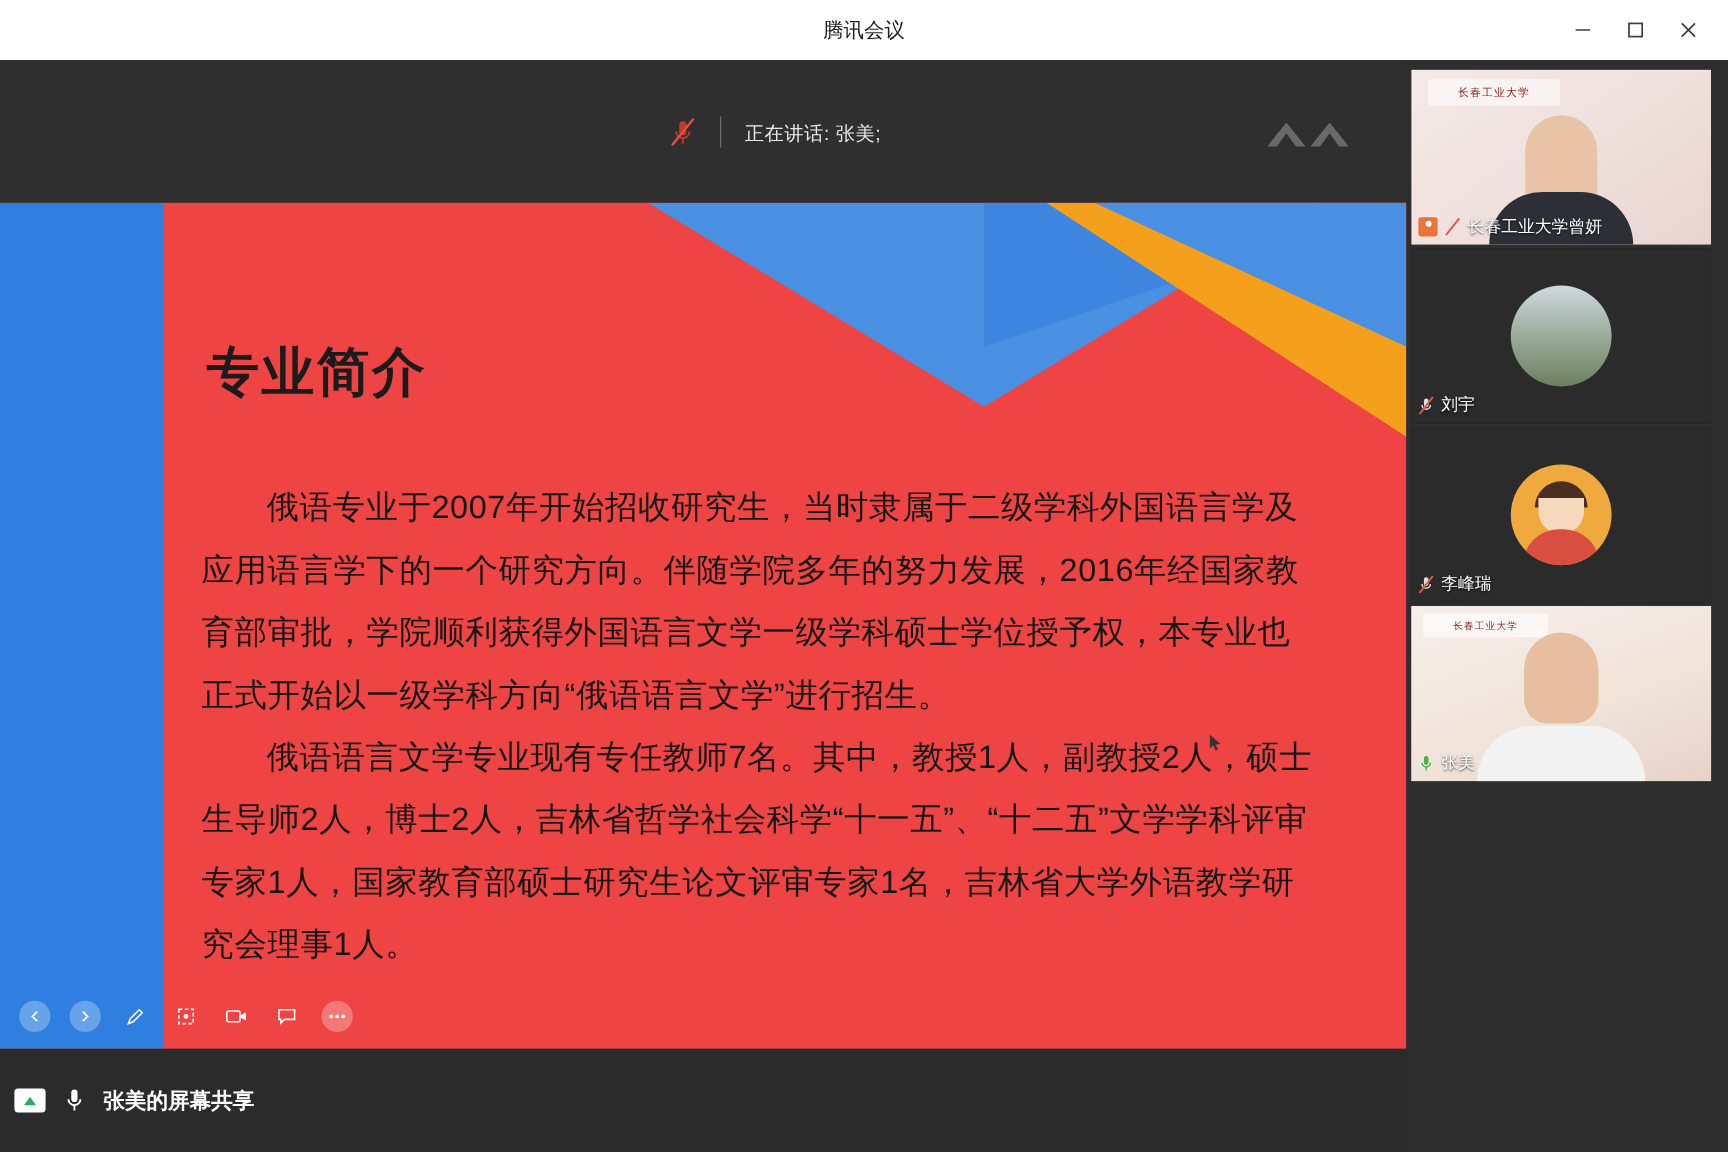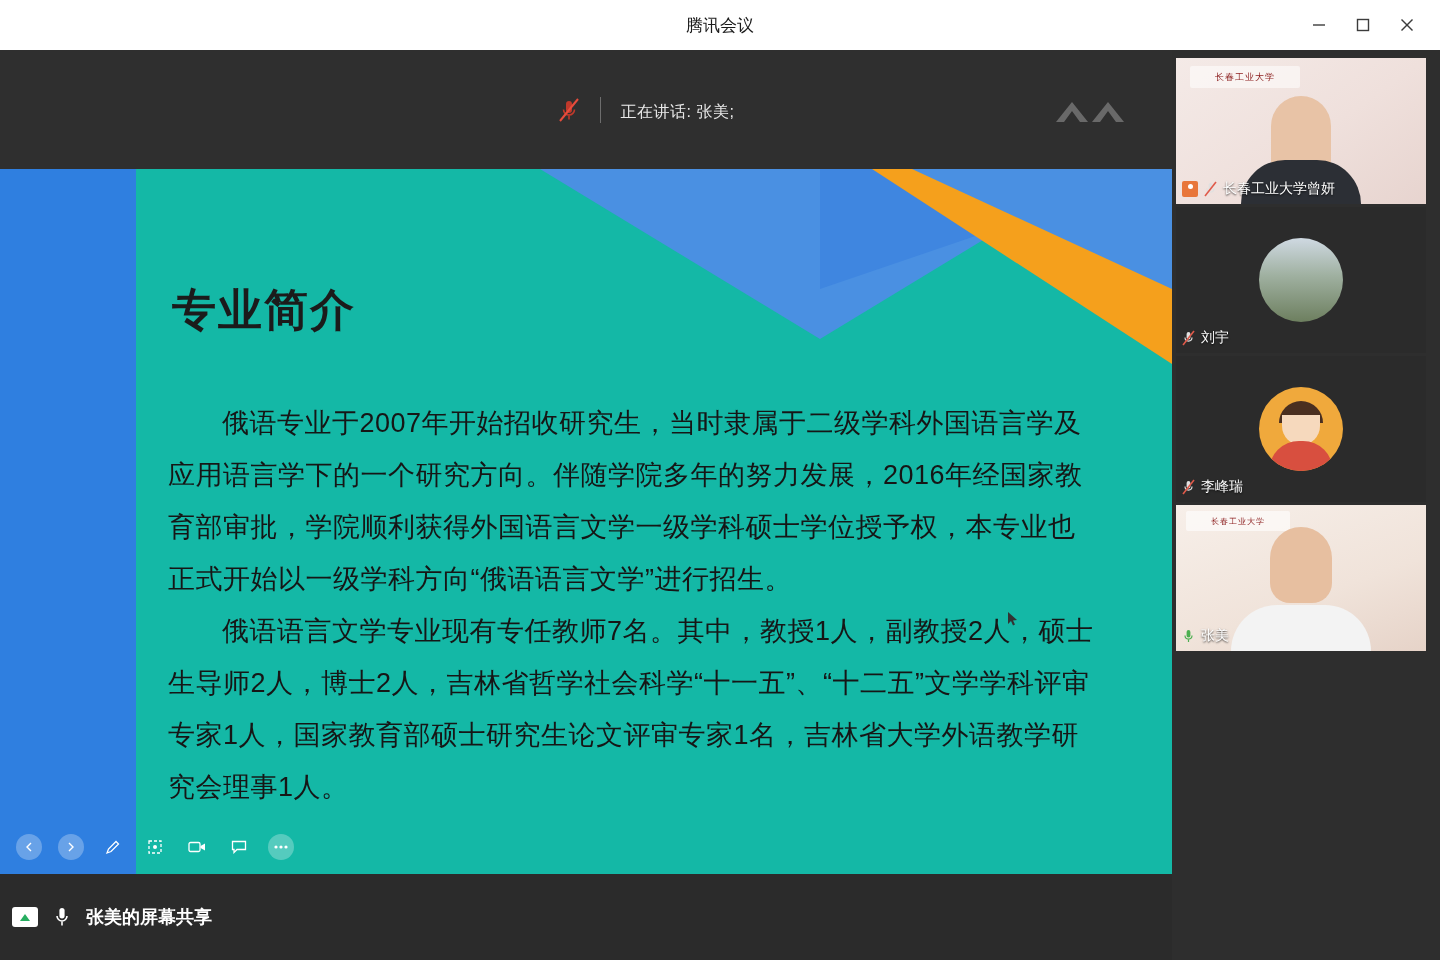--- a/index.html
+++ b/index.html
@@ -63,21 +63,21 @@
   }
   .wm-logo {
     position: absolute; right: 36px; top: 46px;
     opacity: .55;
   }
 
   
   .slide {
     position: absolute; top: 119px; left: 0;
     width: 1172px; height: 705px;
-    background: #14b8a6;
+    background: #ef4444;
     overflow: hidden;
   }
   .slide-leftbar {
     position: absolute; left: 0; top: 0;
     width: 136px; height: 705px;
     background: #2f7fe0;
   }
   .shape-blue-1 {
     position: absolute; top: 0; left: 540px;
     width: 0; height: 0;

